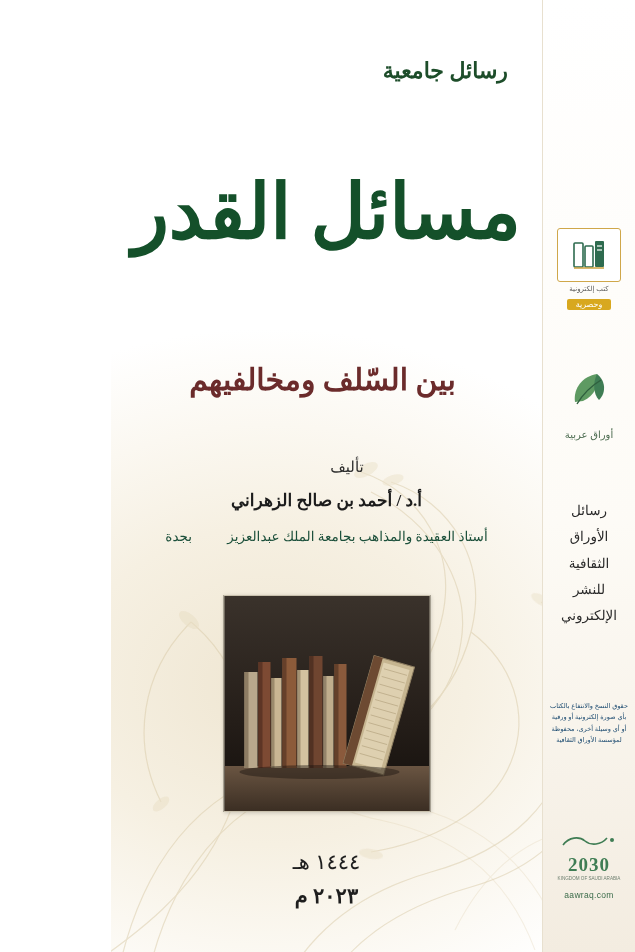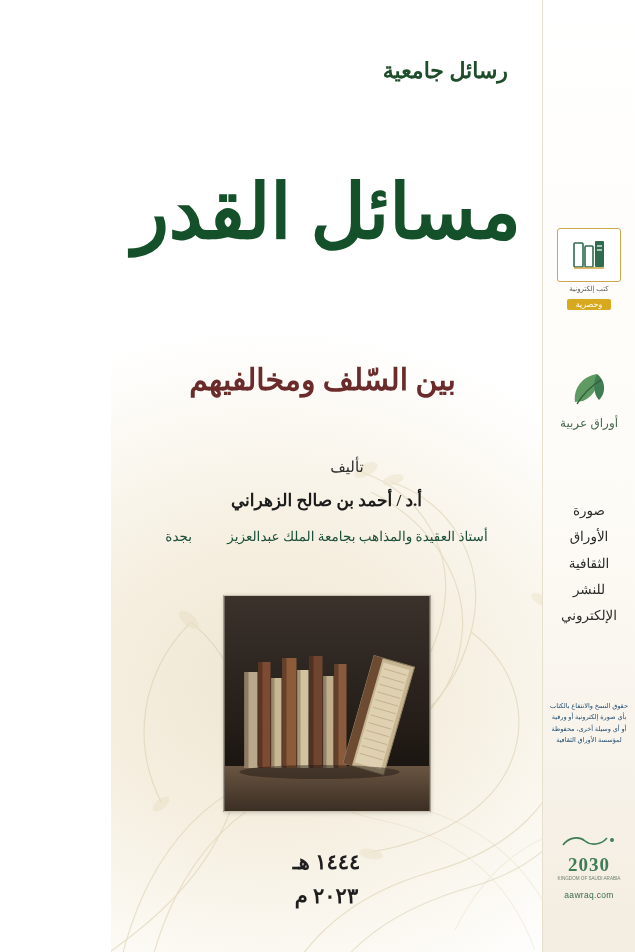--- a/index.html
+++ b/index.html
@@ -101,23 +101,23 @@
     left: 50%;
     transform: translateX(-50%);
     width: 78px;
   }
   .awraq-mark {
     width: 48px;
     height: 42px;
     margin: 0 auto;
   }
   .awraq-text {
-    font-size: 12px;
+    font-size: 10px;
     color: #4b6b4f;
-    margin-top: 6px;
+    margin-top: 19px;
     font-family: "Liberation Sans", sans-serif;
   }
 
   
   .publisher {
     position: absolute;
     top: 498px;
     left: 0;
     right: 0;
     font-size: 13.5px;
@@ -259,21 +259,21 @@
     background: #2b2420;
   }
 
   .year-hijri {
     position: absolute;
     top: 850px;
     left: 0;
     right: 0;
     font-size: 21px;
     color: #1e1e1e;
-    font-weight: bold;
+    font-weight: normal;
   }
   .year-gregorian {
     position: absolute;
     top: 884px;
     left: 0;
     right: 0;
     font-size: 21px;
     color: #1e1e1e;
     font-weight: bold;
   }
@@ -416,21 +416,21 @@
           <svg width="48" height="42" viewBox="0 0 48 42">
             <path d="M10,34 C8,20 18,8 32,6 C34,16 30,28 18,33 Z" fill="#5e9a62"></path>
             <path d="M32,6 C40,12 42,24 34,32 C28,26 28,14 32,6 Z" fill="#3f7d54"></path>
             <path d="M12,36 C18,26 26,18 36,12" stroke="#2f5f3e" stroke-width="1.4" fill="none"></path>
           </svg>
         </div>
         <div class="awraq-text">أوراق عربية</div>
       </div>
 
       <div class="publisher">
-        <div>صورة</div>
+        <div>رسائل</div>
         <div>الأوراق</div>
         <div>الثقافية</div>
         <div>للنشر</div>
         <div>الإلكتروني</div>
       </div>
 
       <div class="copyright">
         <div>حقوق النسخ والانتفاع بالكتاب</div>
         <div>بأي صورة إلكترونية أو ورقية</div>
         <div>أو أي وسيلة أخرى، محفوظة</div>

